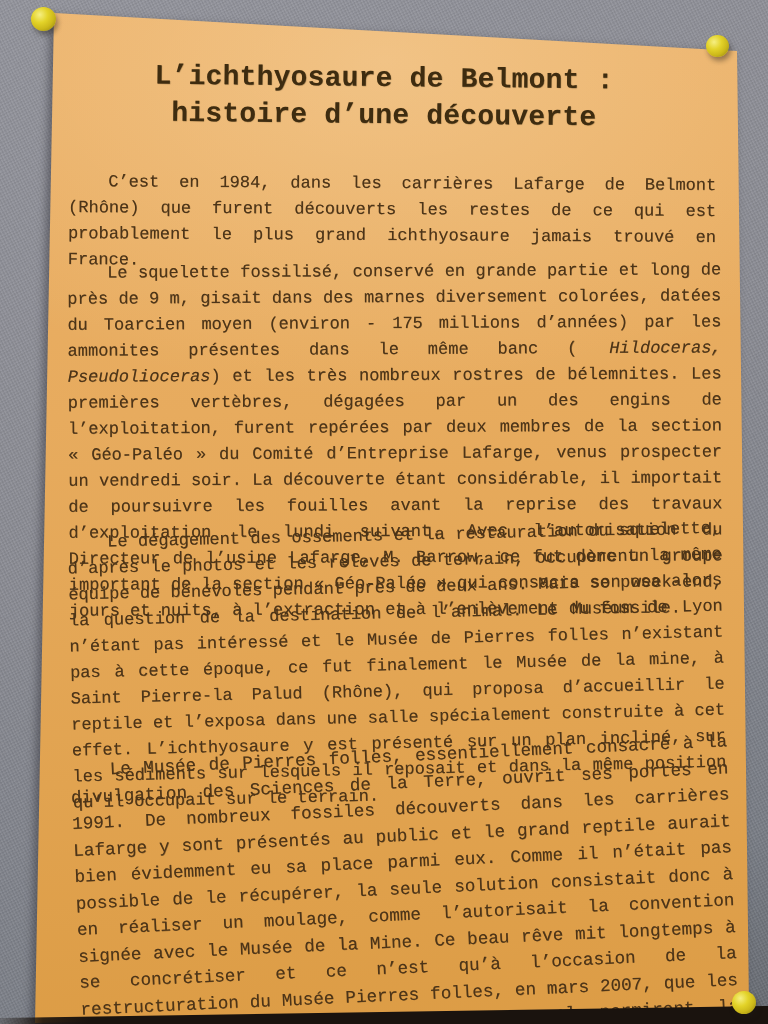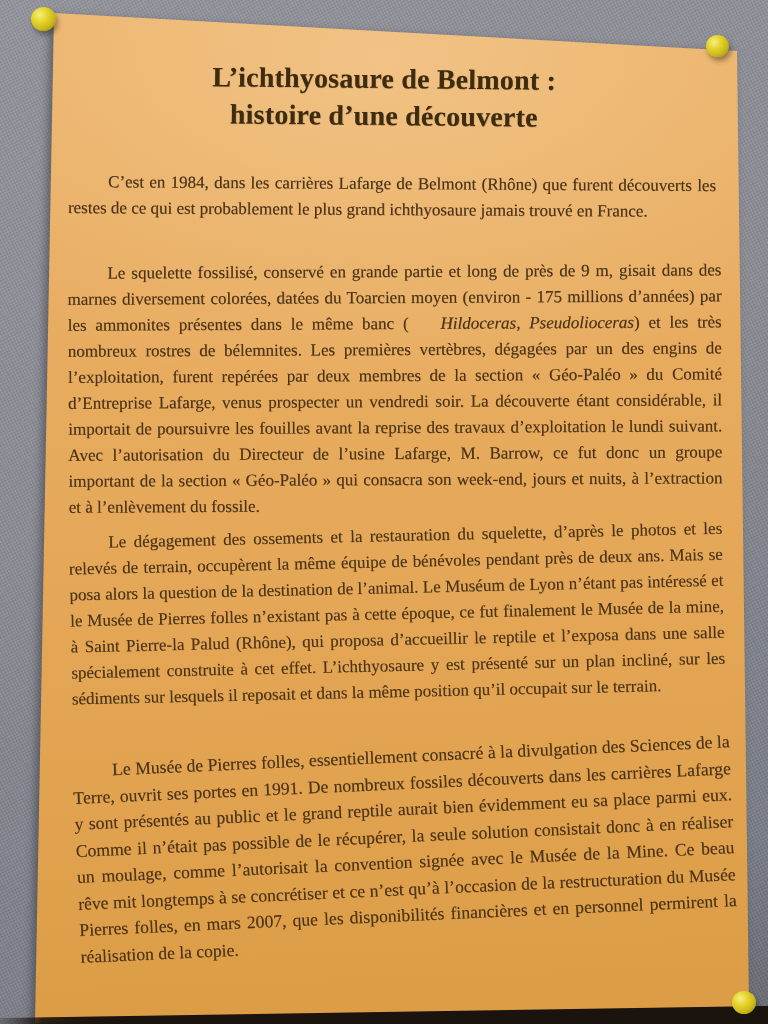--- a/index.html
+++ b/index.html
@@ -17,21 +17,21 @@
       repeating-linear-gradient(-27deg, rgba(255,255,255,0.03) 0 1px, rgba(0,0,0,0.03) 2px 3px),
       linear-gradient(160deg, #94959d 0%, #8b8c94 45%, #7a7e86 85%, #676b72 100%);
   }
   
   .board-bottom-edge {
     position: absolute; left: -12px; top: 1012px; width: 792px; height: 60px;
     transform: rotate(-0.9deg);
     background: linear-gradient(90deg, rgba(26,19,14,0) 0%, rgba(26,19,14,0.9) 7%, #1a130e 13%);
     z-index: 3;
   }
-  .paper-shadow { position: absolute; inset: 0; filter: drop-shadow(-4px 3px 4px rgba(35,35,45,0.45)); z-index: 2; }
+  .paper-shadow { position: absolute; inset: 0; filter: drop-shadow(-4px 3px 4px rgba(35,35,45,0.45)); z-index: 2; font-family: Liberation Mono, monospace; }
   
   .paper {
     position: absolute; inset: 0;
     clip-path: polygon(54px 13px, 737px 51px, 749px 1007px, 35px 1023px);
     background:
       linear-gradient(90deg, rgba(120,70,20,0.22) 0px, rgba(120,70,20,0) 22px),
       radial-gradient(120% 55% at 50% 6%, rgba(255,238,205,0.30) 0%, rgba(255,255,255,0) 60%),
       linear-gradient(178deg, #ecb168 0%, #e7ab5e 40%, #e1a350 75%, #dc9c45 100%);
   }
   .title {

